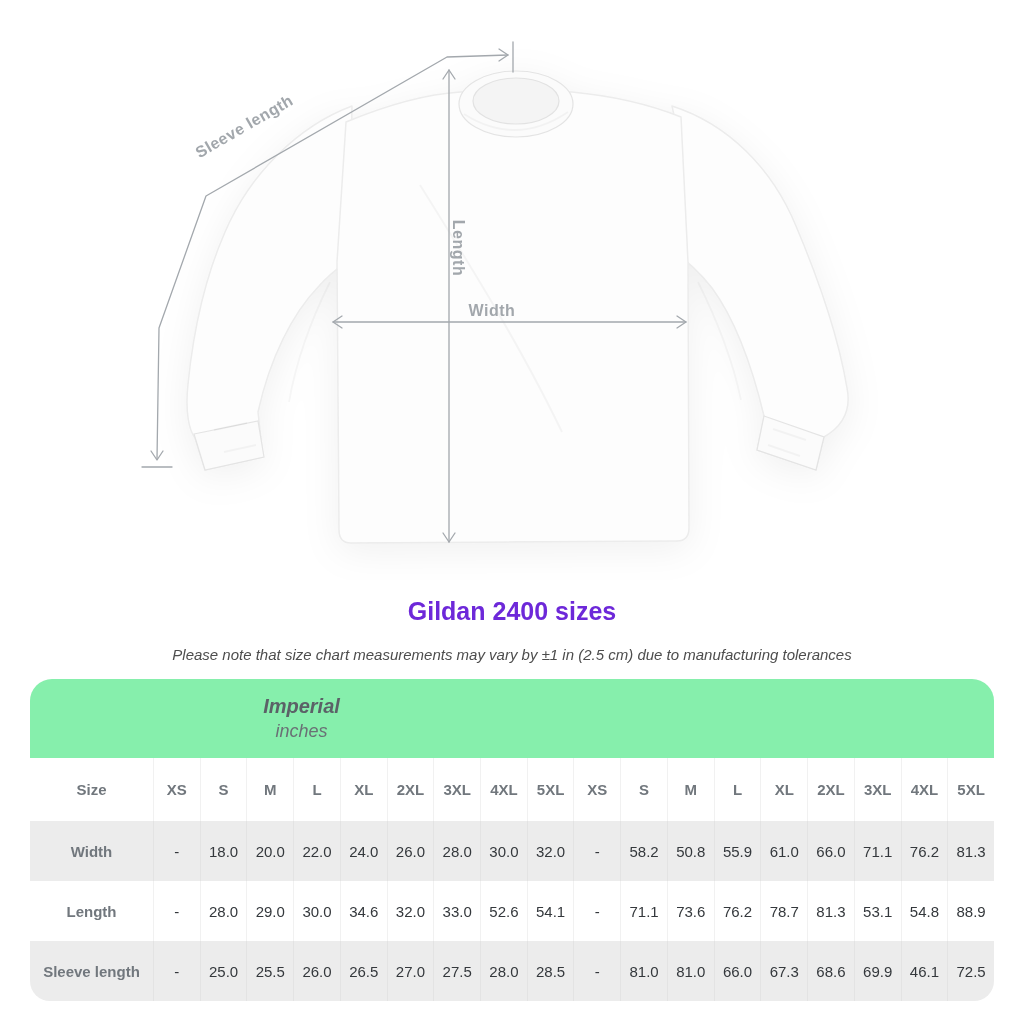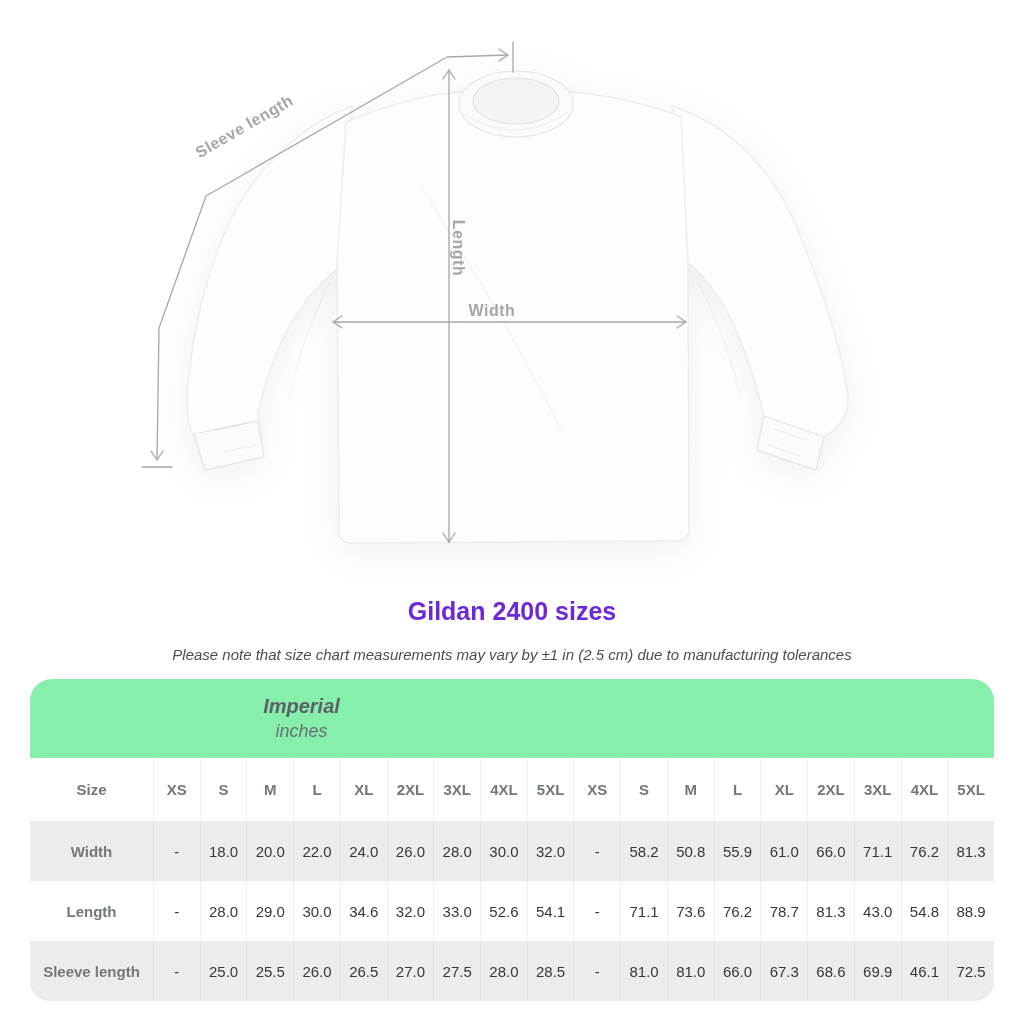--- a/index.html
+++ b/index.html
@@ -184,21 +184,21 @@
       <div class="cell val">32.0</div>
       <div class="cell val">33.0</div>
       <div class="cell val">52.6</div>
       <div class="cell val">54.1</div>
       <div class="cell val">-</div>
       <div class="cell val">71.1</div>
       <div class="cell val">73.6</div>
       <div class="cell val">76.2</div>
       <div class="cell val">78.7</div>
       <div class="cell val">81.3</div>
-      <div class="cell val">43.0</div>
+      <div class="cell val">53.1</div>
       <div class="cell val">54.8</div>
       <div class="cell val">88.9</div>
       <div class="cell row-head first shade">Sleeve length</div>
       <div class="cell val shade">-</div>
       <div class="cell val shade">25.0</div>
       <div class="cell val shade">25.5</div>
       <div class="cell val shade">26.0</div>
       <div class="cell val shade">26.5</div>
       <div class="cell val shade">27.0</div>
       <div class="cell val shade">27.5</div>

